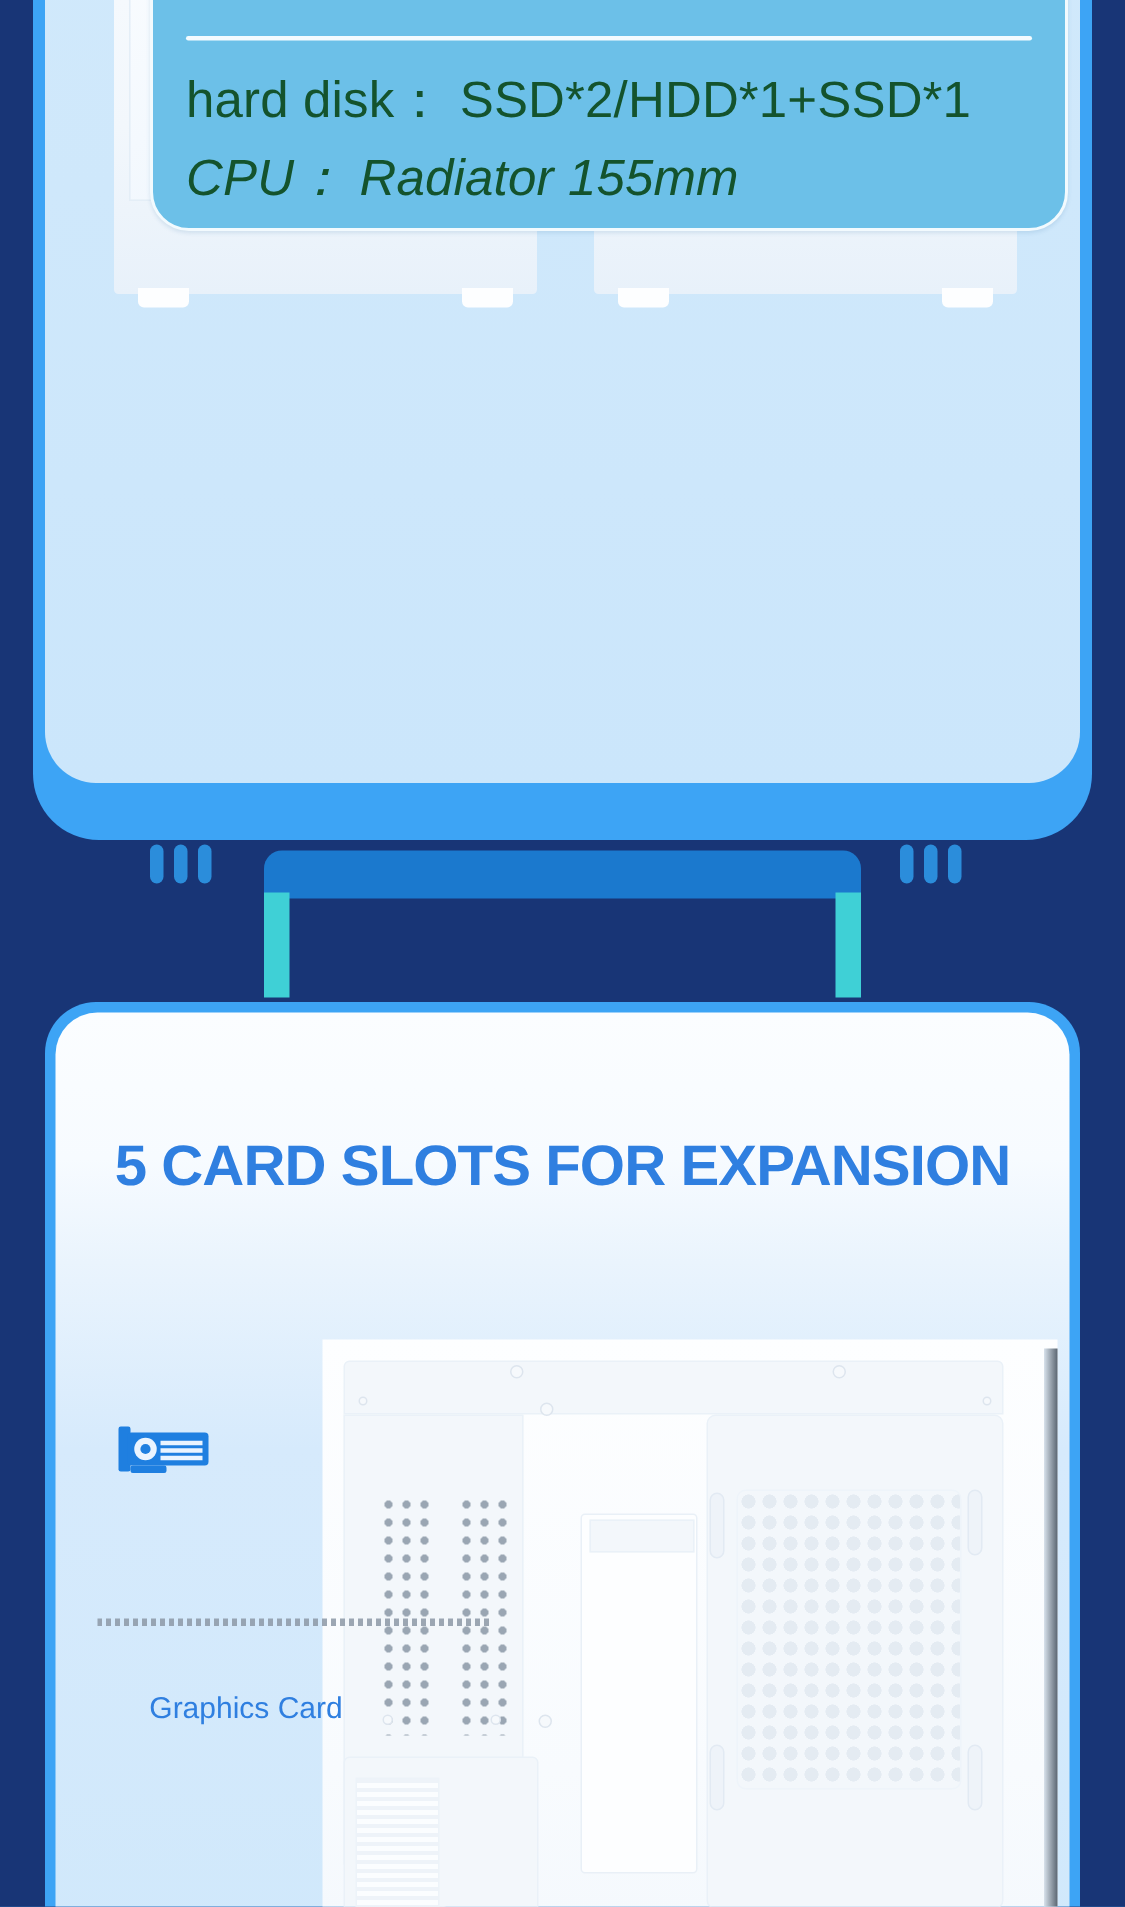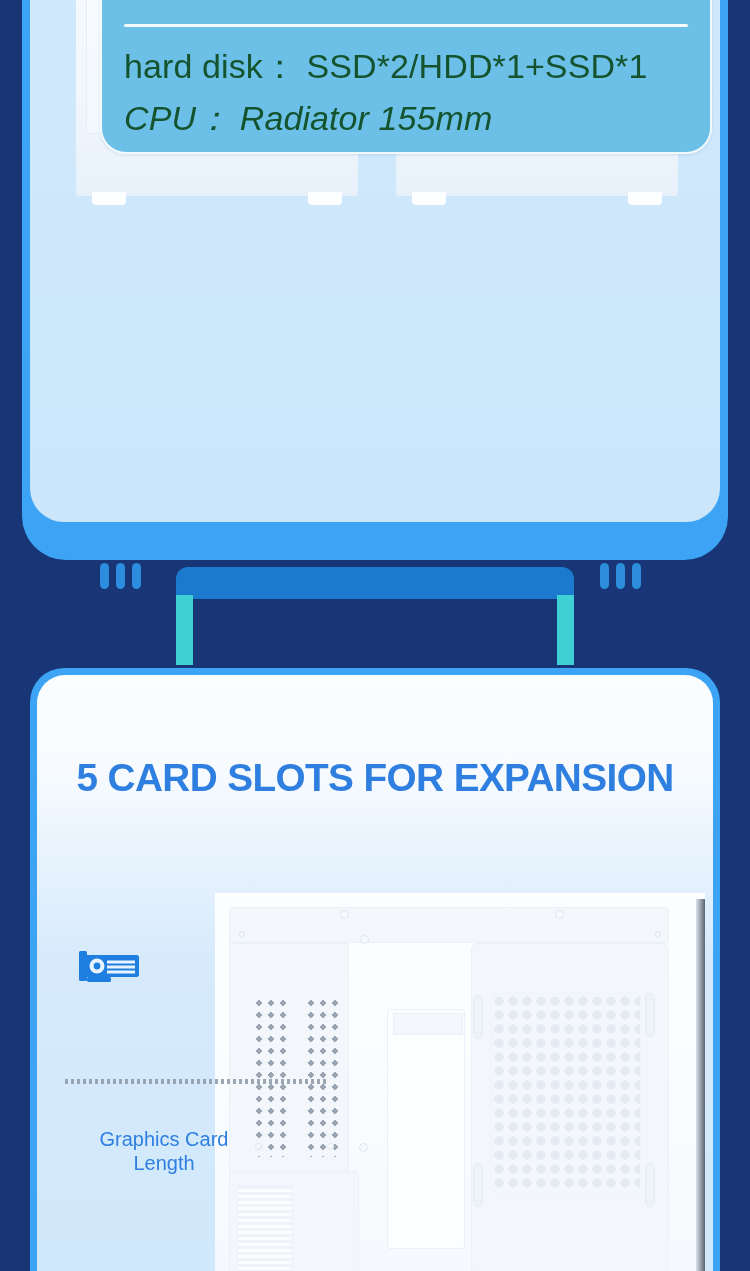--- a/index.html
+++ b/index.html
@@ -238,19 +238,18 @@
         <circle cx="20" cy="19" r="7.5" fill="#eaf4ff"></circle>
         <circle cx="20" cy="19" r="3.4" fill="#1f7fe0"></circle>
         <rect x="30" y="13.5" width="28" height="3" fill="#eaf4ff"></rect>
         <rect x="30" y="18.5" width="28" height="3" fill="#eaf4ff"></rect>
         <rect x="30" y="23.5" width="28" height="3" fill="#eaf4ff"></rect>
       </svg>
 
       <div class="dash-line"></div>
       <div class="meas-label">
         <div>Graphics Card</div>
-        <div>Length</div>
       </div>
 
     </div>
   </div>
 
 </div>
 
 </body></html>

